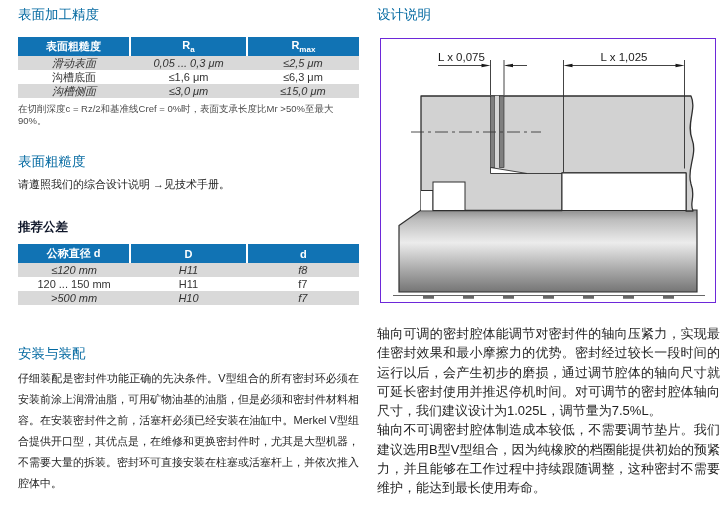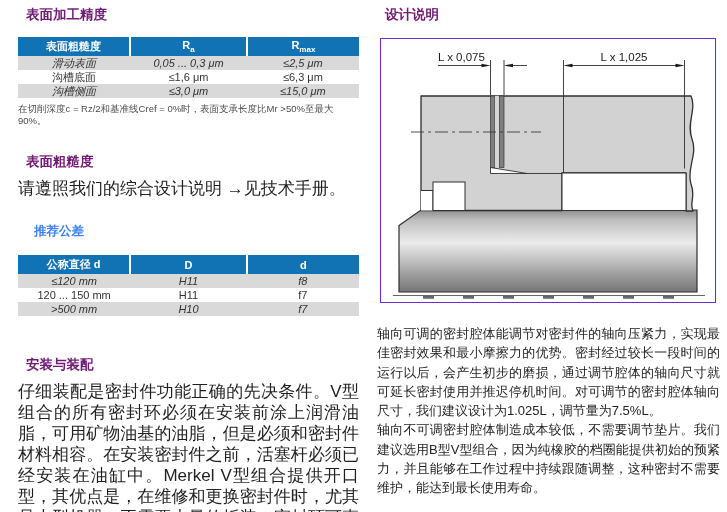--- a/index.html
+++ b/index.html
@@ -4,22 +4,22 @@
 <style>
   html,body{margin:0;padding:0;}
   body{
     width:727px;height:512px;position:relative;background:#ffffff;
     font-family:"Liberation Sans","DejaVu Sans",sans-serif;
     color:#1f1f1f;overflow:hidden;
   }
   .col-left{position:absolute;left:18px;top:0;width:341px;}
   .col-right{position:absolute;left:377px;top:0;width:343px;}
 
-  h1.sec{font-size:13.5px;font-weight:bold;color:#701a75;margin:8px;line-height:16px;}
-  h2.sub{font-size:12.5px;font-weight:bold;color:#3b82f6;margin:16px;line-height:15px;}
+  h1.sec{font-size:13.5px;font-weight:normal;color:#0369a1;margin:0;line-height:16px;}
+  h2.sub{font-size:12.5px;font-weight:bold;color:#0f172a;margin:0;line-height:15px;}
 
   #surface-title{margin-top:7px;}
   #design-title{margin-top:27px;}
   #tolerance-title{margin-top:25px;}
   #install-title{margin-top:41px;}
   #cavity-title{margin-top:7px;}
 
   table.data{width:100%;border-collapse:collapse;table-layout:fixed;margin-top:14px;}
   table.data th{
     background:#1173b4;color:#fff;font-size:11px;font-weight:bold;
@@ -27,21 +27,21 @@
   }
   table.data th:first-child{border-left:none;}
   table.data th sub{font-size:8px;font-weight:bold;}
   table.data td{
     font-size:11px;color:#333;text-align:center;height:14px;padding:0;line-height:14px;
   }
   table.data tr.alt td{background:#d9d9d9;font-style:italic;}
   #tolerance-table{margin-top:9px;}
 
   .note{font-size:9.5px;color:#4c4c4c;margin-top:5px;line-height:12px;}
-  .body-text{font-size:17px;line-height:21px;text-align:justify;margin:0;}
+  .body-text{font-size:11px;line-height:21px;text-align:justify;margin:0;}
   #design-body{margin-top:4px;}
   #install-body{margin-top:6px;}
 
   .diagram-box{
     margin-top:15px;margin-left:3px;width:334px;height:263px;
     border:1px solid #6d28d9;background:#fff;box-sizing:content-box;
   }
   .r-text{font-size:13px;line-height:19.3px;text-align:justify;margin:0;}
   #cavity-para1{margin-top:21px;}
   #cavity-para2{margin-top:0;}

